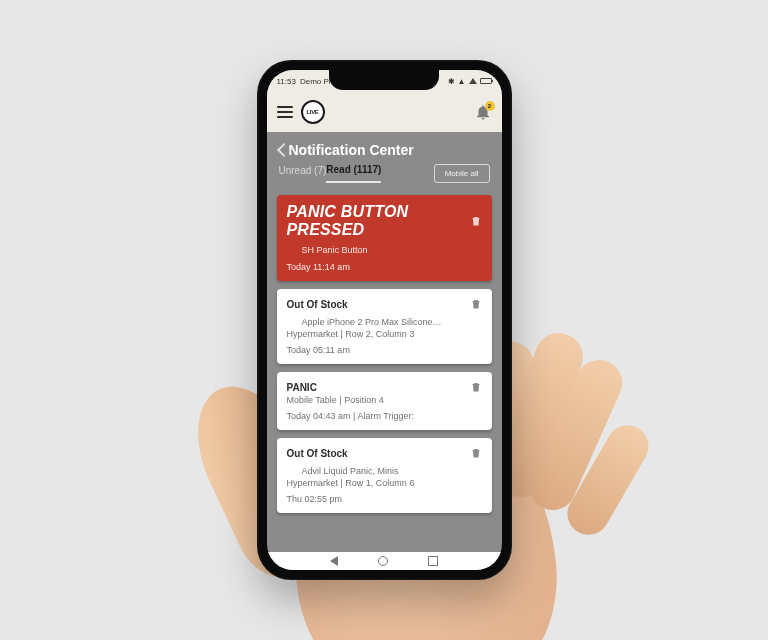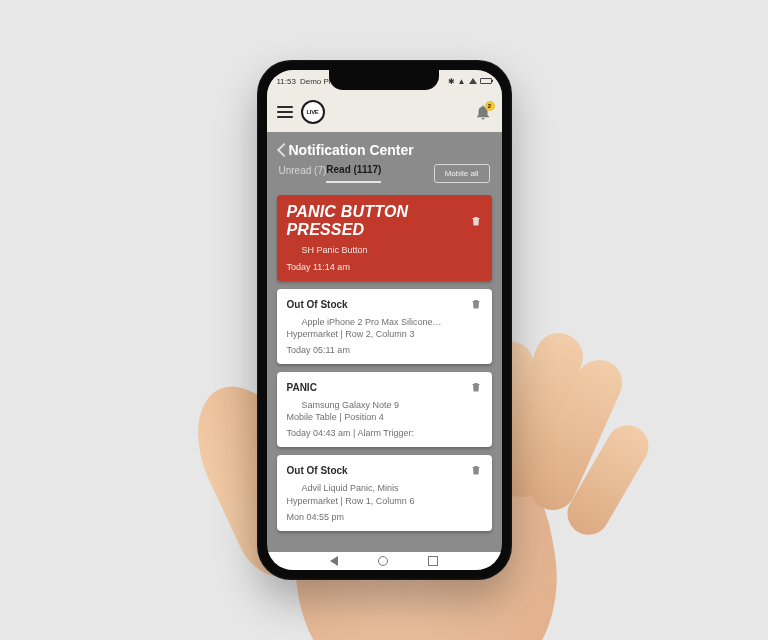--- a/index.html
+++ b/index.html
@@ -258,35 +258,34 @@
           <div class="ts">Today 05:11 am</div>
         </div>
 
         <div class="card">
           <div class="head">
             <span>PANIC</span>
             <svg class="trash" viewBox="0 0 24 24">
                 <path d="M6 7h12l-1 14H7L6 7zm3-3h6l1 2H8l1-2zM4 6h16v1H4z"></path>
               </svg>
           </div>
-          <div class="sub">Samsung Galaxy Note 9</div>
           <div class="meta">Mobile Table  |  Position 4</div>
           <div class="ts">Today 04:43 am | Alarm Trigger:</div>
         </div>
 
         <div class="card">
           <div class="head">
             <span>Out Of Stock</span>
             <svg class="trash" viewBox="0 0 24 24">
                 <path d="M6 7h12l-1 14H7L6 7zm3-3h6l1 2H8l1-2zM4 6h16v1H4z"></path>
               </svg>
           </div>
           <div class="sub">Advil Liquid Panic, Minis</div>
           <div class="meta">Hypermarket  |  Row 1, Column 6</div>
-          <div class="ts">Mon 04:55 pm</div>
+          <div class="ts">Thu 02:55 pm</div>
         </div>
 
       </div>
 
       <div class="homebar">
         <div class="tri2"></div>
         <div class="shape circle"></div>
         <div class="shape"></div>
       </div>
 

